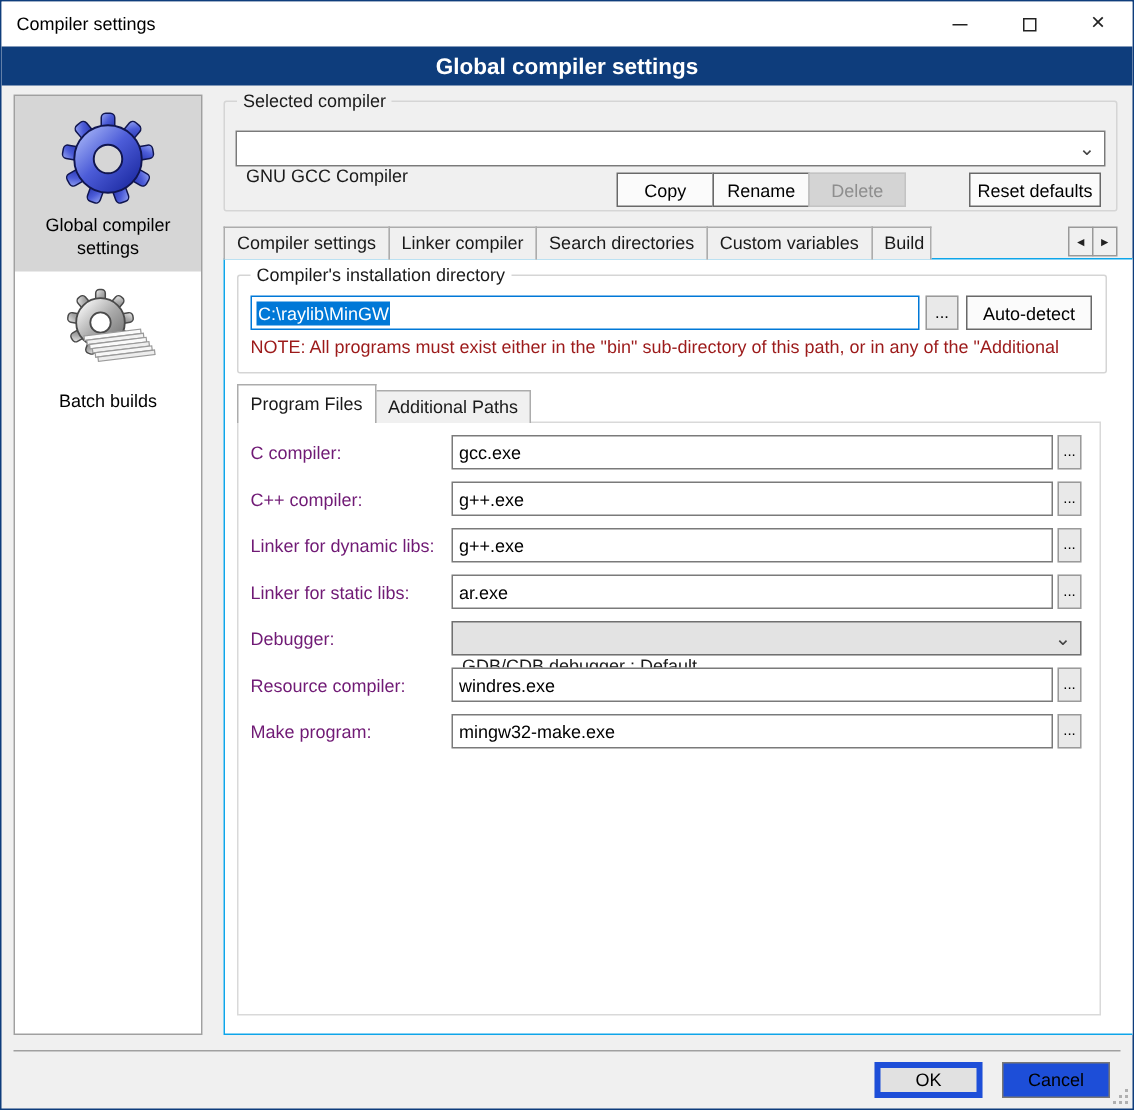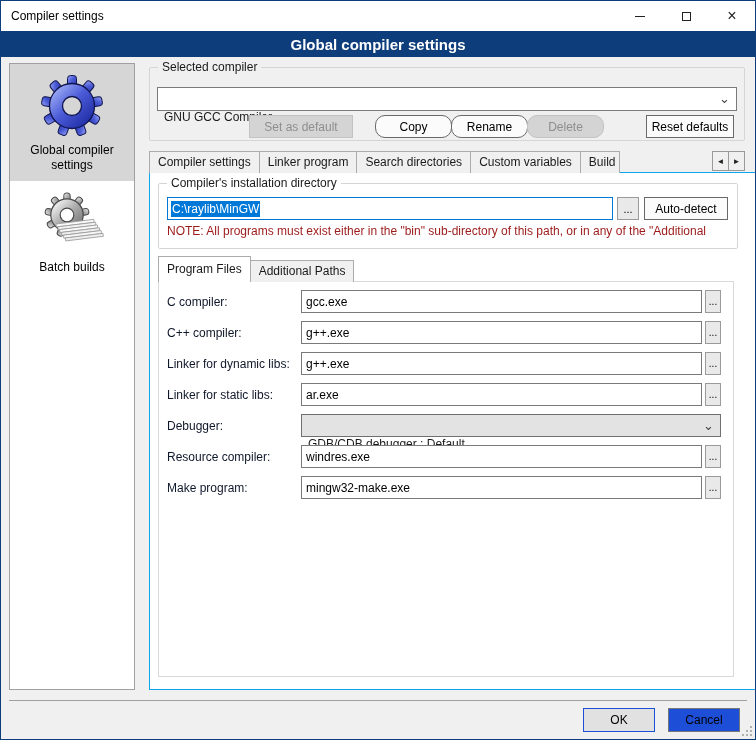--- a/index.html
+++ b/index.html
@@ -43,21 +43,21 @@
   .combo .val { flex:1; overflow:hidden; white-space:nowrap;margin-top:36px; }
   .combo .chev { color:#444; font-size:13px; line-height:10px; margin-left:4px; }
   .sel-combo { position:absolute; left:156px; top:86px; width:580px; }
 
   .btnrow { position:absolute; left:148px; top:114px; width:596px; height:23px;
             display:flex; justify-content:flex-end; padding-right:11px; }
   .btn { height:23px; background:#fbfbfb; border:1px solid #696969; font-size:12px;
          font-family:"Liberation Sans", sans-serif; color:#000; cursor:default; }
   .btn[disabled] { background:#d4d4d4; border-color:#c3c3c3; color:#8e8e8e; }
   .b-setdef { width:104px; margin-right:22px; }
-  .b-copy, .b-rename, .b-delete { width:77px;border-radius:10px; }
+  .b-copy, .b-rename, .b-delete { width:65px; }
   .b-rename { margin-left:-1px; } .b-delete { margin-left:-1px; }
   .b-reset { width:88px; margin-left:42px; }
 
   
   .tabs { position:absolute; left:148px; top:146px; height:26px; display:flex; align-items:flex-end; z-index:3; }
   .tab { height:22px; line-height:20px; padding:0 8px; background:#f0f0f0;
          border:1px solid #acacac; border-bottom:none; margin-left:-1px; white-space:nowrap; cursor:default; }
   .tab:first-child { margin-left:0; }
   .tab.active { height:26px; line-height:24px; background:#fff; z-index:4; }
   .tab.clipped { width:40px; overflow:hidden; padding-right:0; }
@@ -79,30 +79,30 @@
   .autodetect { width:84px; height:23px; margin-left:5px; }
   .note { position:absolute; left:8px; right:2px; top:40px; color:#9c1a1a; font-size:12px;
           white-space:nowrap; overflow:hidden; }
 
   
   .subtabs { position:absolute; left:8px; top:84px; height:25px; display:flex; align-items:flex-end; z-index:3; }
   .inner-panel { position:absolute; left:8px; top:108px; width:576px; height:396px;
                  border:1px solid #d9d9d9; background:#fff; }
 
   .frow { position:absolute; left:8px; right:12px; height:23px; display:flex; align-items:center; }
-  .flabel { width:134px; font-size:12px; color:#0f172a; }
+  .flabel { width:134px; font-size:12px; color:#701a75; }
   .finput { flex:1; height:23px; border:1px solid #7a7a7a; background:#fff; font-size:12px;
             font-family:"Liberation Sans", sans-serif; padding:0 4px; color:#000; }
   .dots { width:16px; height:23px; margin-left:3px; background:#e9e9e9; border:1px solid #9a9a9a;
           font-size:10px; line-height:8px; cursor:default; }
   .fcombo { flex:1; height:23px; background:#e3e3e3; border:1px solid #707070; }
 
   
   .footer-sep { position:absolute; left:8px; right:8px; top:699px; height:1px; background:#a0a0a0; }
-  .b-ok { position:absolute; left:582px; top:707px; width:72px; height:24px; background:#e1e1e1; border:1px solid #1d4ed8; }
+  .b-ok { position:absolute; left:582px; top:707px; width:72px; height:24px; background:#e1e1e1; border:4px solid #1d4ed8; }
   .b-cancel { position:absolute; left:667px; top:707px; width:72px; height:24px; background:#1d4ed8; border:1px solid #777; }
 
   .grip { position:absolute; right:3px; bottom:3px; width:10px; height:10px; }
   .grip i { position:absolute; width:2px; height:2px; background:#b0b0b0; }
 </style>
 </head>
 <body>
 
 <div class="window">
 
@@ -195,30 +195,29 @@
   </div>
 
   <div class="groupbox sel-group">
     <span class="gb-title">Selected compiler</span>
   </div>
   <div class="combo sel-combo">
     <span class="val">GNU GCC Compiler</span>
     <span class="chev">⌄</span>
   </div>
   <div class="btnrow">
-    <button class="btn b-setdef" disabled="">Set as default</button>
     <button class="btn b-copy">Copy</button>
     <button class="btn b-rename">Rename</button>
     <button class="btn b-delete" disabled="">Delete</button>
     <button class="btn b-reset">Reset defaults</button>
   </div>
 
   <div class="tabs">
     <div class="tab">Compiler settings</div>
-    <div class="tab">Linker program</div>
+    <div class="tab">Linker compiler</div>
     <div class="tab">Search directories</div>
     <div class="tab">Custom variables</div>
     <div class="tab clipped">Build options</div>
   </div>
   <div class="tab-arrows">
     <div class="arrow-btn">◄</div>
     <div class="arrow-btn">►</div>
   </div>
 
   <div class="page">

